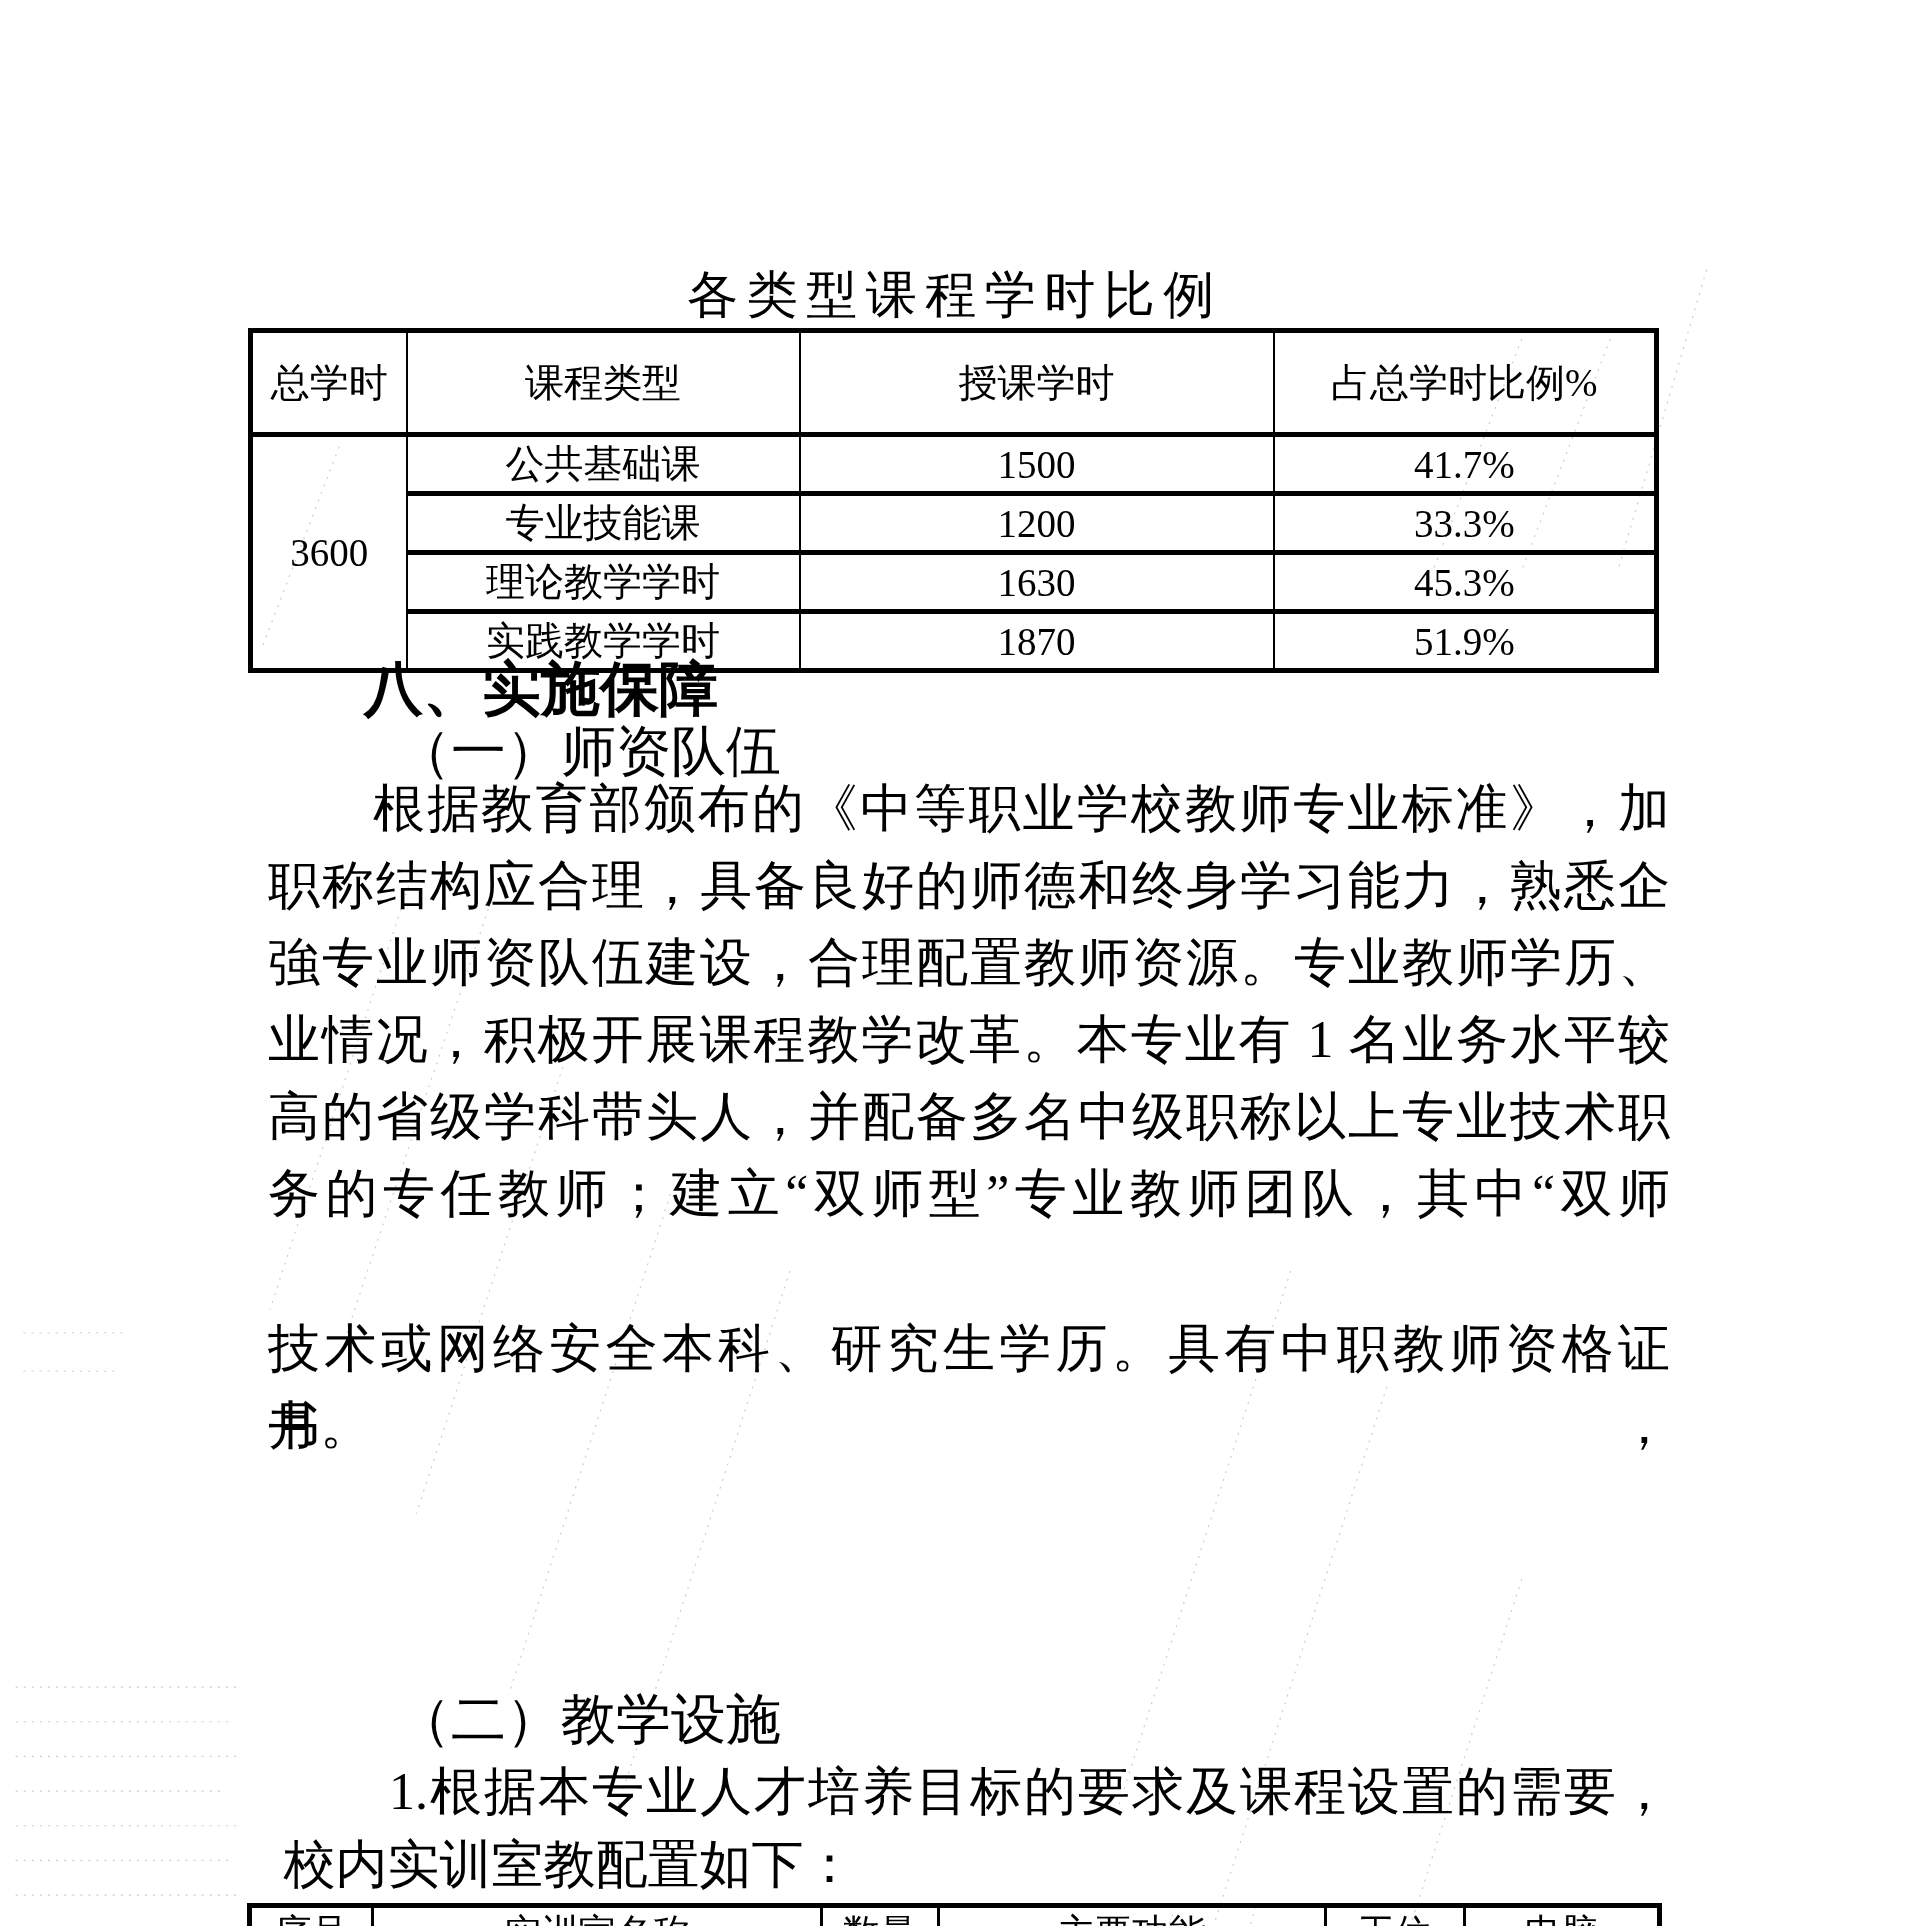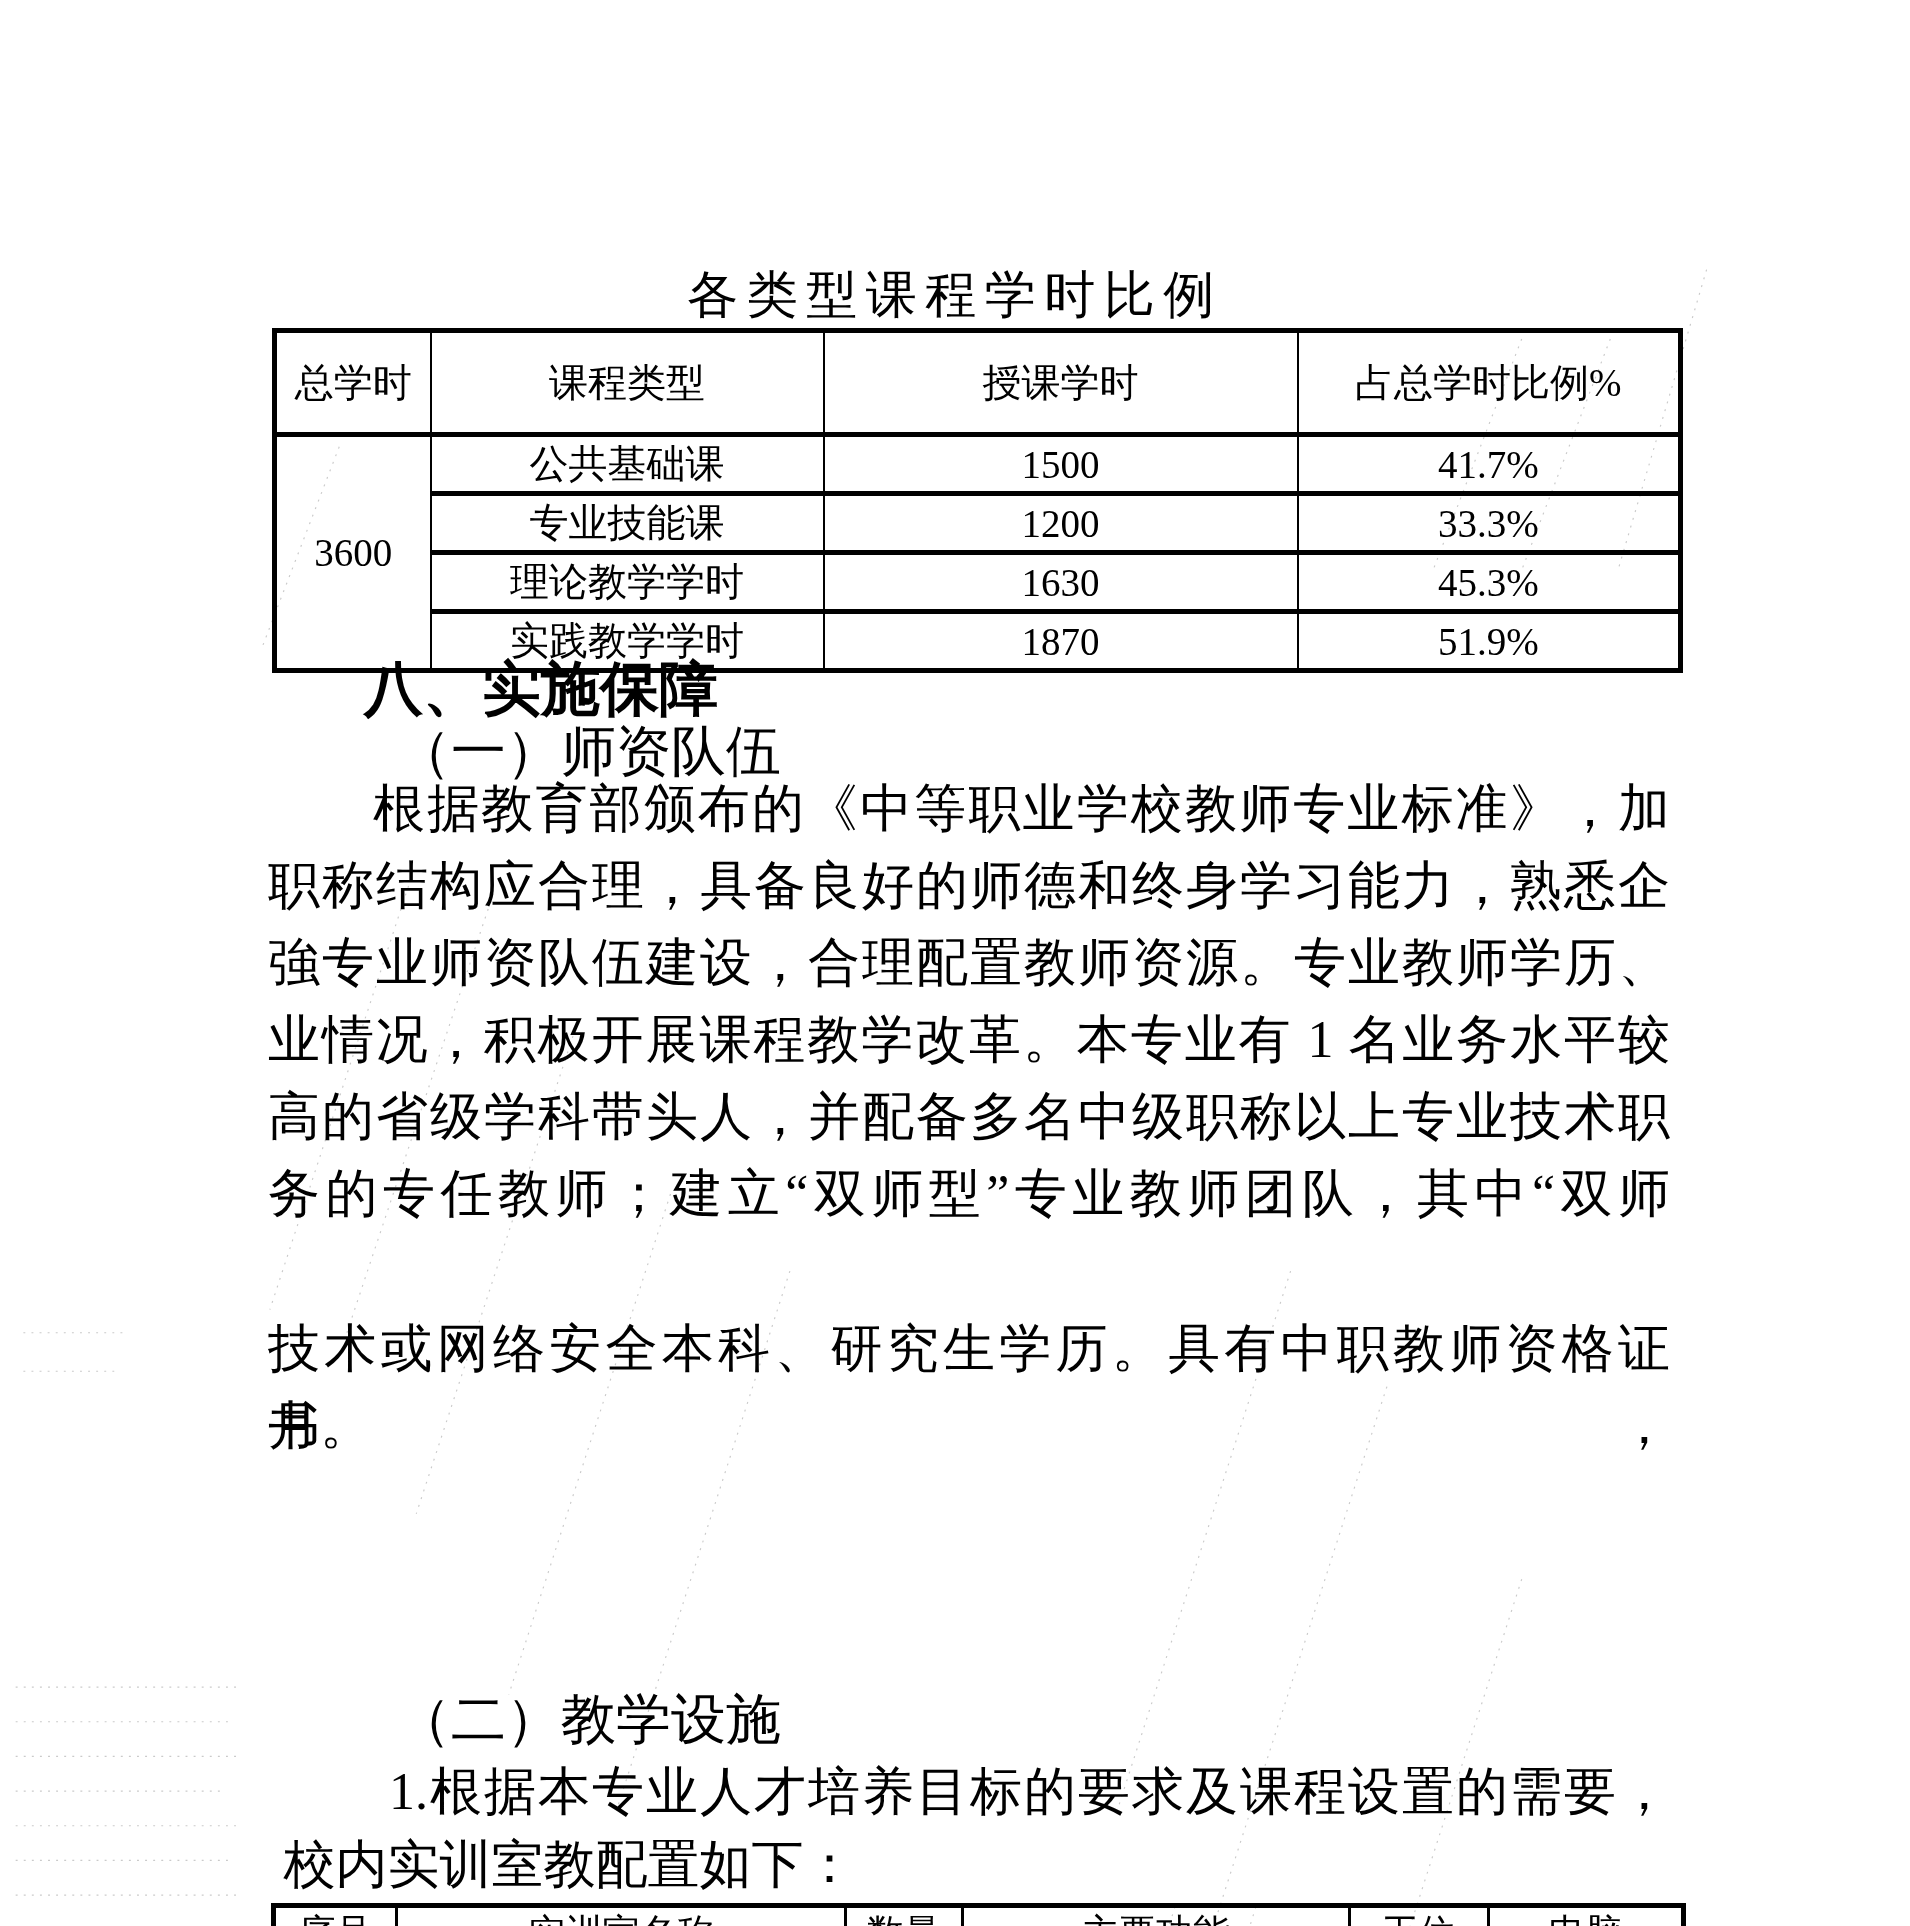--- a/index.html
+++ b/index.html
@@ -12,21 +12,21 @@
     overflow:hidden;
   }
   .wm{position:absolute;left:0;top:0;pointer-events:none;}
   .title{
     position:absolute;left:254px;top:261px;width:1402px;
     text-align:center;
     font-size:51px;letter-spacing:8.5px;
     white-space:nowrap;
   }
   
-  table{border-collapse:collapse;table-layout:fixed;margin-left:24px;}
+  table{border-collapse:collapse;table-layout:fixed;}
   .t1{
     position:absolute;left:248px;top:328px;width:1406px;
     border:5.4px solid #000;
   }
   .t1 th,.t1 td{
     border-left:2.7px solid #000;border-right:2.7px solid #000;
     border-top:5px solid #000;border-bottom:5px solid #000;
     text-align:center;vertical-align:middle;
     font-weight:normal;font-size:39px;
     padding:0;

